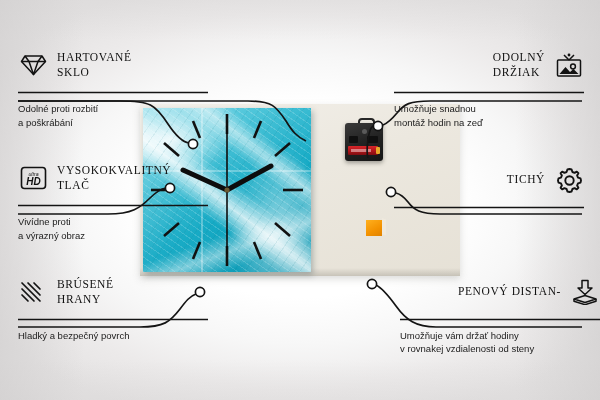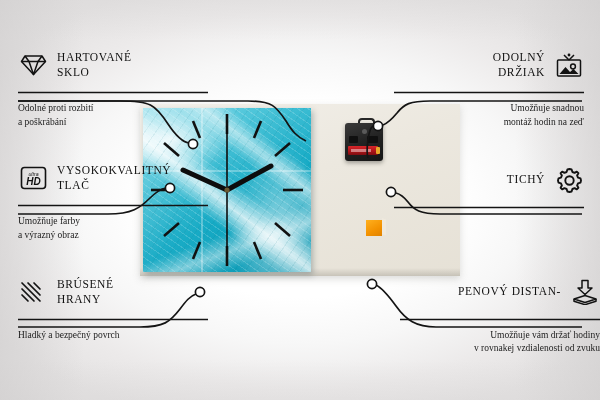--- a/index.html
+++ b/index.html
@@ -187,21 +187,21 @@
   }
   svg.lines path { fill: none; stroke: #141414; stroke-width: 1.7; }
   svg.lines circle.node { fill: #ffffff; stroke: #141414; stroke-width: 1.7; }
 
   
   .feature {
     position: absolute;
     width: 190px;
   }
   .feature.left  { text-align: left; }
-  .feature.right { text-align: right; }
+  .feature.right { }
 
   .feat-head {
     display: flex;
     align-items: center;
     gap: 9px;
   }
   .feature.right .feat-head { flex-direction: row-reverse; }
 
   .feat-icon {
     flex: 0 0 auto;
@@ -218,21 +218,21 @@
   .feat-title {
     font-family: "Liberation Serif", serif;
     font-weight: normal;
     font-size: 11.5px;
     letter-spacing: 0.6px;
     line-height: 1.32;
     color: #111111;
     text-transform: uppercase;
   }
   .feat-desc {
-    font-family: Liberation Serif, serif;
+    font-family: Liberation Sans, sans-serif;
     font-size: 9.5px;
     line-height: 1.42;
     color: #1b1b1b;
     padding-top: 4px;
   }
 
   
   #feat-tempered  { left: 18px;  top: 50px; }
   #feat-print     { left: 18px;  top: 163px; }
   #feat-edges     { left: 18px;  top: 277px; }
@@ -354,21 +354,21 @@
       </span>
       <span class="feat-title">
         <span>VYSOKOKVALITNÝ</span><br>
         <span>TLAČ</span>
       </span>
     </div>
     <svg width="190" height="3">
         <line class="rule" x1="0" y1="1.5" x2="190" y2="1.5" stroke="#141414" stroke-width="1.6"></line>
       </svg>
     <div class="feat-desc">
-      <span>Umožňuje farby</span><br>
+      <span>Vivídne proti</span><br>
       <span>a výrazný obraz</span>
     </div>
   </div>
 
   <div class="feature left" id="feat-edges">
     <div class="feat-head">
       <span class="feat-icon">
         <svg width="27" height="24" viewBox="0 0 27 24" stroke="currentColor" stroke-width="1.7" stroke-linecap="round">
           <line x1="2" y1="3" x2="20" y2="21"></line>
           <line x1="2" y1="9" x2="14" y2="21"></line>
@@ -443,17 +443,17 @@
       </span>
       <span class="feat-title">
         <span>PENOVÝ DISTAN-</span><br>
       </span>
     </div>
     <svg width="200" height="3">
         <line class="rule" x1="0" y1="1.5" x2="200" y2="1.5" stroke="#141414" stroke-width="1.6"></line>
       </svg>
     <div class="feat-desc">
       <span>Umožňuje vám držať hodiny</span><br>
-      <span>v rovnakej vzdialenosti od zvuku</span>
+      <span>v rovnakej vzdialenosti od steny</span>
     </div>
   </div>
 
 </div>
 
 </body></html>

